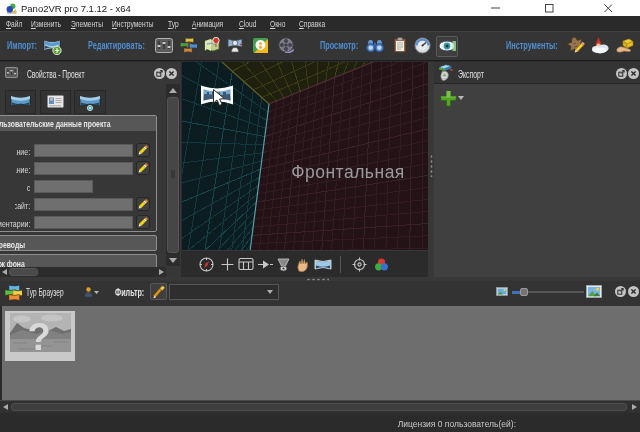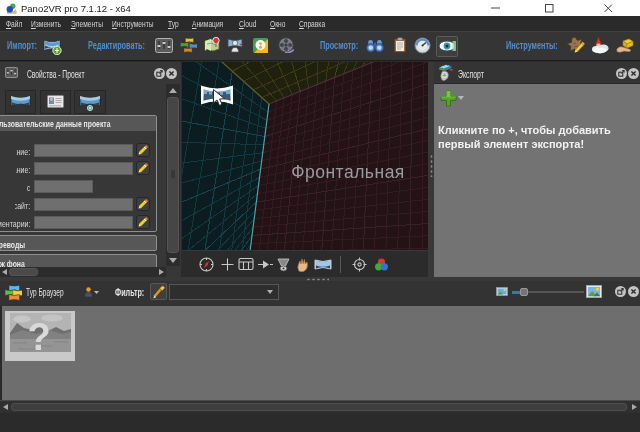--- a/index.html
+++ b/index.html
@@ -371,21 +371,21 @@
 <svg style="position:absolute;left:192px;top:6px" width="15" height="15" viewBox="0 0 15 15" xmlns="http://www.w3.org/2000/svg">
         <circle cx="7.5" cy="5" r="3.6" fill="#d23b2f"></circle>
         <circle cx="4.6" cy="9.8" r="3.6" fill="#3aae3a"></circle>
         <circle cx="10.4" cy="9.8" r="3.6" fill="#3b6fd2"></circle>
       </svg>
 </div>
 <div class="a" style="left:428px;top:62px;width:6px;height:215px;background:#383838"></div>
 <svg style="position:absolute;left:430px;top:155px" width="3" height="22" viewBox="0 0 3 22" xmlns="http://www.w3.org/2000/svg">
       <path d="M1.5 1 v1 M1.5 6 v1 M1.5 11 v1 M1.5 16 v1 M1.5 21 v1" stroke="#8a8a8a" stroke-width="1.6" stroke-linecap="round"></path>
     </svg>
-<div class="a" style="left:434px;top:62px;width:206px;height:215px;background:#737373;overflow:hidden">
+<div class="a" style="left:434px;top:62px;width:206px;height:215px;background:#404040;overflow:hidden">
 <div class="a" style="left:0;top:0;width:206px;height:22px;background:#343434;border-bottom:1px solid #262626"></div>
 <svg style="position:absolute;left:4px;top:2px" width="15" height="17" viewBox="0 0 14 16" xmlns="http://www.w3.org/2000/svg">
         <path d="M1 3.5 L7.5 1 L12.5 2.2 L6 4.8 Z" fill="#5ab0dc" stroke="#2a6a90" stroke-width="0.5"></path>
         <path d="M2.5 3.2 L8 1.2 M4.5 3.8 L10 1.6" stroke="#d8f0fa" stroke-width="0.8"></path>
         <path d="M1 3.5 L6 4.8 L6 6.5 L1 5.2 Z" fill="#55a42a"></path>
         <path d="M6 4.8 L12.5 2.2 L12.5 3.8 L6 6.5 Z" fill="#3a86b0"></path>
         <path d="M11 5.5 h2.8" stroke="#cc4433" stroke-width="1.3"></path>
         <path d="M4 7 Q8.5 5.8 9.5 9.5 Q10.2 13 7 15 Q4.5 16.2 3.2 14 Q1.8 11 4 7 Z" fill="#e2e2e6" stroke="#8a8a92" stroke-width="0.7"></path>
         <path d="M4.2 8.5 q2.5 1 4.5 -0.3 M3.6 11 q2.8 1 5.2 -0.3 M3.8 13.4 q2.4 1 4.4 -0.4" stroke="#a0a0a8" stroke-width="0.7" fill="none"></path>
         <circle cx="6" cy="10.5" r="1.2" fill="#7ab450"></circle>
@@ -400,21 +400,20 @@
       <svg style="position:absolute;left:194px;top:6px" width="11" height="11" viewBox="0 0 11 11" xmlns="http://www.w3.org/2000/svg">
         <path d="M3.4 3.4 L7.6 7.6 M7.6 3.4 L3.4 7.6" stroke="#2b2b2b" stroke-width="1.4"></path>
       </svg>
 <svg style="position:absolute;left:6px;top:28px" width="17" height="17" viewBox="0 0 17 17" xmlns="http://www.w3.org/2000/svg">
         <path d="M6.5 1 h4 v5.5 H16 v4 h-5.5 V16 h-4 v-5.5 H1 v-4 h5.5 Z" fill="#57a327" stroke="#2e6a10" stroke-width="0.8"></path>
         <path d="M6.5 1 h4 v5.5 H16 v1 H1 v-1 h5.5 Z" fill="#79c24a"></path>
       </svg>
 <svg style="position:absolute;left:24px;top:34px" width="6" height="4" viewBox="0 0 6 4" xmlns="http://www.w3.org/2000/svg">
         <path d="M0 0 L6 0 L3 4 Z" fill="#b8b8b8"></path>
       </svg>
-<div class="a" style="left:4px;top:61px;width:200px;font-size:11px;font-weight:bold;color:#f2f2f2;line-height:14px;letter-spacing:0px">Кликните по +, чтобы добавить первый элемент экспорта!</div>
 </div>
 <div class="a" style="left:0;top:277px;width:640px;height:4px;background:#383838"></div>
 <svg style="position:absolute;left:307px;top:278px" width="22" height="3" viewBox="0 0 22 3" xmlns="http://www.w3.org/2000/svg">
       <path d="M1 1.5 h1 M6 1.5 h1 M11 1.5 h1 M16 1.5 h1 M21 1.5 h1" stroke="#8a8a8a" stroke-width="1.6" stroke-linecap="round"></path>
     </svg>
 <div class="a" style="left:0;top:281px;width:640px;height:25px;background:#333333">
 <svg style="position:absolute;left:5px;top:3px" width="17" height="17" viewBox="0 0 16 16" xmlns="http://www.w3.org/2000/svg">
         <g transform="translate(3.2,0) scale(0.55)">
           <path d="M1 2 Q10 5 19 2 L19 12 Q10 9 1 12 Z" fill="#62b5e4" stroke="#1a3a50" stroke-width="0.9"></path>
         </g>
@@ -489,12 +488,13 @@
     </svg>
 <div class="a" style="left:0;top:400px;width:640px;height:13px;background:#303030;border-top:1px solid #4a4a4a"></div>
 <svg style="position:absolute;left:3px;top:404px" width="5" height="6" viewBox="0 0 5 6" xmlns="http://www.w3.org/2000/svg">
       <path d="M5 0 L0 3 L5 6 Z" fill="#aaa"></path>
     </svg>
 <svg style="position:absolute;left:632px;top:404px" width="5" height="6" viewBox="0 0 5 6" xmlns="http://www.w3.org/2000/svg">
       <path d="M0 0 L5 3 L0 6 Z" fill="#aaa"></path>
     </svg>
 <div class="a" style="left:11px;top:403px;width:616px;height:8px;background:#3e3e3e;border:1px solid #4e4e4e;border-radius:3px"></div>
 <div class="a" style="left:0;top:413px;width:640px;height:19px;background:#2b2b2b"></div>
+<div class="a" style="right:4px;top:419px;font-size:8.5px;color:#c8c8c8">Лицензия 0 пользователь(ей):</div>
 </div>
 </body></html>

